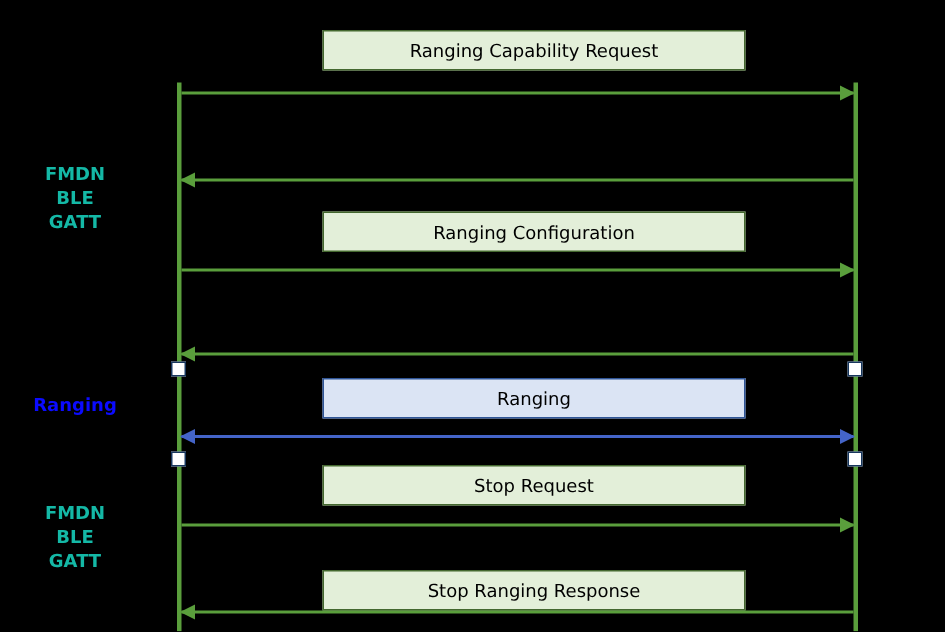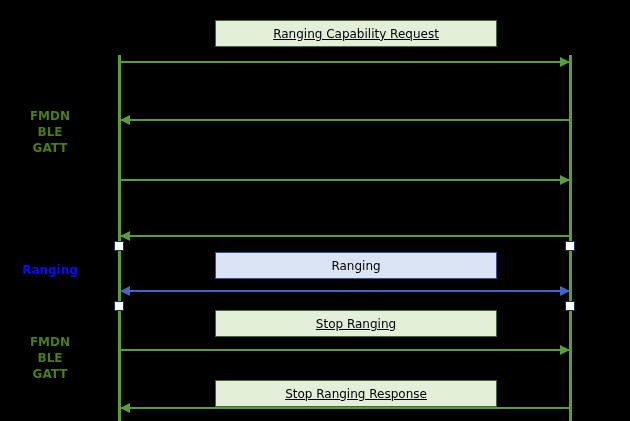--- a/index.html
+++ b/index.html
@@ -34,21 +34,21 @@
     width: 280px;
     height: 25px;
     border: 1.5px solid;
     display: flex;
     align-items: center;
     justify-content: center;
     font-size: 12px;
     color: #000000;
     box-sizing: content-box;
   }
-  .box.gatt    { background: #e3efd9; border-color: #44682f; text-decoration: underline; }
+  .box.gatt    { background: #e3efd9; border-color: #44682f; }
   .box.ranging { background: #dbe4f4; border-color: #2f5597; }
 
   
   .arrow {
     position: absolute;
     left: 121px;
     width: 448px;
     height: 2px;
   }
   .arrow.gatt    { background: #5a9e3c; color: #5a9e3c; }
@@ -90,21 +90,21 @@
   
   .side-label {
     position: absolute;
     left: 8px;
     width: 84px;
     text-align: center;
     font-weight: bold;
     font-size: 12px;
     line-height: 16px;
   }
-  .side-label.green { color: #4d7c0f; }
+  .side-label.green { color: #14b8a6; }
   .side-label.blue  { color: #0b0bff; }
 </style>
 </head>
 <body>
 
 <div class="canvas">
 
   <div class="lifeline left"></div>
   <div class="lifeline right"></div>
 
@@ -120,32 +120,33 @@
     <div>FMDN</div>
     <div>BLE</div>
     <div>GATT</div>
   </div>
 
   <div class="box gatt" style="top:20px">Ranging Capability Request</div>
   <div class="arrow gatt right" style="top:61px"></div>
 
   <div class="arrow gatt left" style="top:119px"></div>
 
+  <div class="box gatt" style="top:141px">Ranging Configuration</div>
   <div class="arrow gatt right" style="top:179px"></div>
 
   <div class="arrow gatt left" style="top:235px"></div>
 
   <div class="marker" style="top:241px;left:114px"></div>
   <div class="marker" style="top:241px;left:565px"></div>
 
   <div class="box ranging" style="top:252px">Ranging</div>
   <div class="arrow ranging both" style="top:290px"></div>
 
   <div class="marker" style="top:301px;left:114px"></div>
   <div class="marker" style="top:301px;left:565px"></div>
 
-  <div class="box gatt" style="top:310px">Stop Ranging</div>
+  <div class="box gatt" style="top:310px">Stop Request</div>
   <div class="arrow gatt right" style="top:349px"></div>
 
   <div class="box gatt" style="top:380px">Stop Ranging Response</div>
   <div class="arrow gatt left" style="top:407px"></div>
 
 </div>
 
 </body></html>

